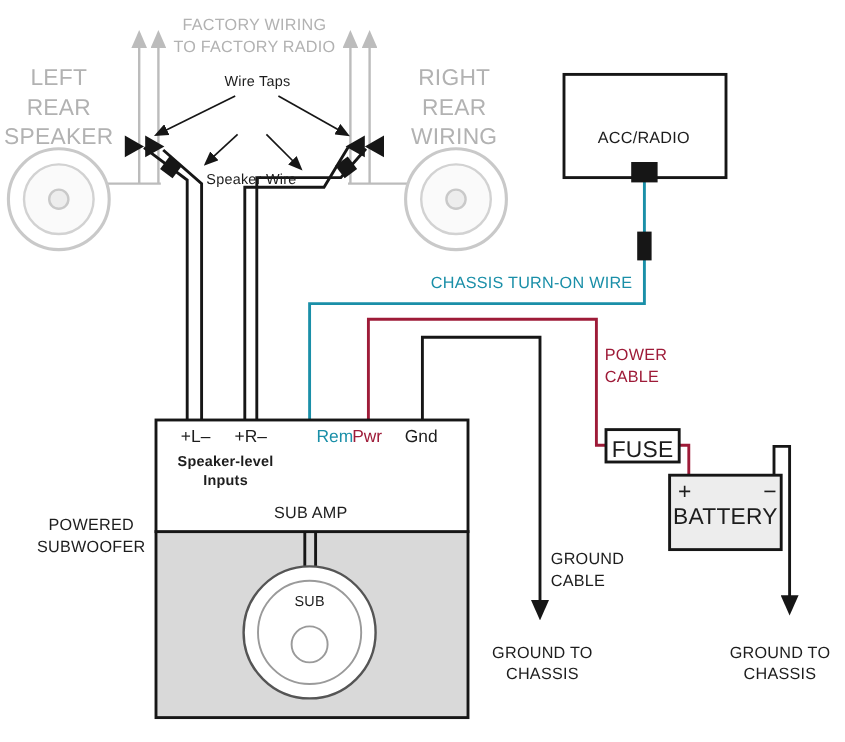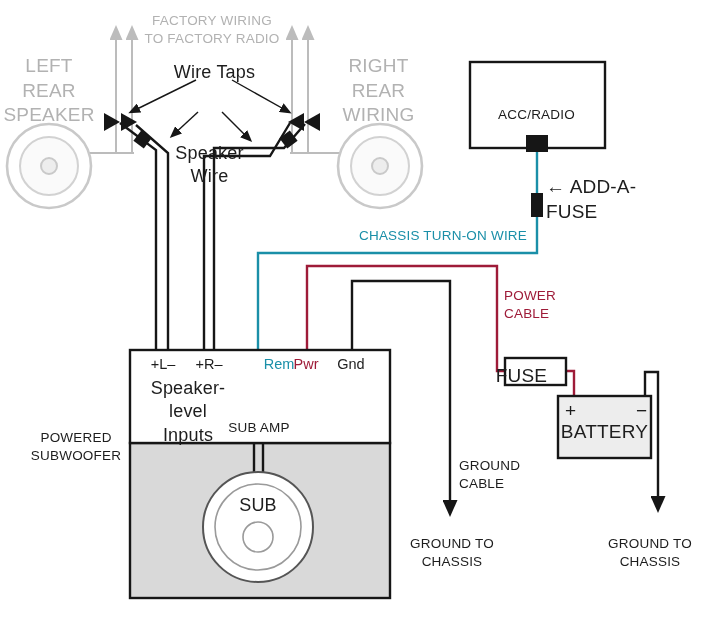--- a/index.html
+++ b/index.html
@@ -7,21 +7,21 @@
   body { font-family:"Liberation Sans","DejaVu Sans",sans-serif; color:#1d1d1d; }
   #stage { position:relative; width:704px; height:618px; background:#ffffff; overflow:hidden; }
   #stage > svg { position:absolute; left:0; top:0; }
 
   .lbl { position:absolute; line-height:1.3; font-size:19px; letter-spacing:.2px; }
   .pre { white-space:pre-line; }
   .center { text-align:center; }
   .gray { color:var(--gray_text,#b2b2b2); }
   .teal { color:var(--teal,#1a8fa8); }
   .red  { color:var(--dark_red,#9e1b38); }
-  .sm   { font-size:18px; }
+  .sm   { font-size:12px; }
   .md   { font-size:13.5px; }
   .term { position:absolute; top:356px; width:46px; text-align:center; font-size:14.5px; }
 
   
   .w-gray { stroke:var(--gray_line,#bcbcbc); stroke-width:2; fill:none; }
   .w-blk  { stroke:var(--wire_black,#161616); stroke-width:2.4; fill:none; }
   .w-teal { stroke:var(--teal,#1a8fa8); stroke-width:2.4; fill:none; }
   .w-red  { stroke:var(--dark_red,#9e1b38); stroke-width:2.4; fill:none; }
   .ptr    { stroke:var(--wire_black,#161616); stroke-width:1.4; fill:none; }
   .solid  { fill:var(--wire_black,#161616); stroke:none; }
@@ -112,39 +112,38 @@
   <div class="lbl pre center gray md" style="left:127px; top:12px;  width:170px;">FACTORY WIRING
 TO FACTORY RADIO</div>
   <div class="lbl pre center gray" style="left:2px;   top:54px;  width:94px;">LEFT REAR
 SPEAKER</div>
   <div class="lbl pre center gray" style="left:330px; top:54px;  width:97px;">RIGHT REAR
 WIRING</div>
   <div class="lbl center sm" style="left:172px; top:61px;  width:85px;">Wire Taps</div>
   <div class="lbl center sm" style="left:167px; top:94px;  width:85px;margin-top:48px;">Speaker Wire</div>
 
   <div class="lbl center md" style="left:471px; top:106px; width:131px;">ACC/RADIO</div>
-  <div class="lbl" style="left:546px; top:175px; width:130px;">← ADD-A-FUSE</div>
   <div class="lbl center teal md" style="left:353px; top:227px; width:180px;">CHASSIS TURN-ON WIRE</div>
   <div class="lbl pre red md" style="left:504px; top:287px; width:70px;">POWER
 CABLE</div>
 
   <span class="term" style="left:140px;">+L–</span>
   <span class="term" style="left:186px;">+R–</span>
   <span class="term teal" style="left:256px;">Rem</span>
   <span class="term red" style="left:283px;">Pwr</span>
   <span class="term" style="left:328px;">Gnd</span>
 
-  <div class="lbl pre center sm" style="left:136px; top:377px; width:104px;">Speaker-level
+  <div class="lbl pre center sm" style="left:136px; top:377px; width:104px;font-weight:bold;">Speaker-level
 Inputs</div>
   <div class="lbl center md" style="left:209px; top:419px; width:100px;">SUB AMP</div>
   <div class="lbl pre center md" style="left:24px;  top:429px; width:104px;">POWERED
 SUBWOOFER</div>
   <div class="lbl center sm" style="left:232px; top:494px; width:52px;">SUB</div>
 
-  <div class="lbl center" style="left:492px; top:364px; width:59px;">FUSE</div>
+  <div class="lbl center" style="left:506px; top:364px; width:59px;">FUSE</div>
   <span class="lbl" style="left:565px; top:399px;">+</span>
   <span class="lbl" style="left:636px; top:399px;">−</span>
   <div class="lbl center" style="left:559px; top:420px; width:91px;">BATTERY</div>
 
   <div class="lbl pre md" style="left:459px; top:457px; width:90px;">GROUND
 CABLE</div>
   <div class="lbl pre center md" style="left:400px; top:535px; width:104px;">GROUND TO
 CHASSIS</div>
   <div class="lbl pre center md" style="left:598px; top:535px; width:104px;">GROUND TO
 CHASSIS</div>

